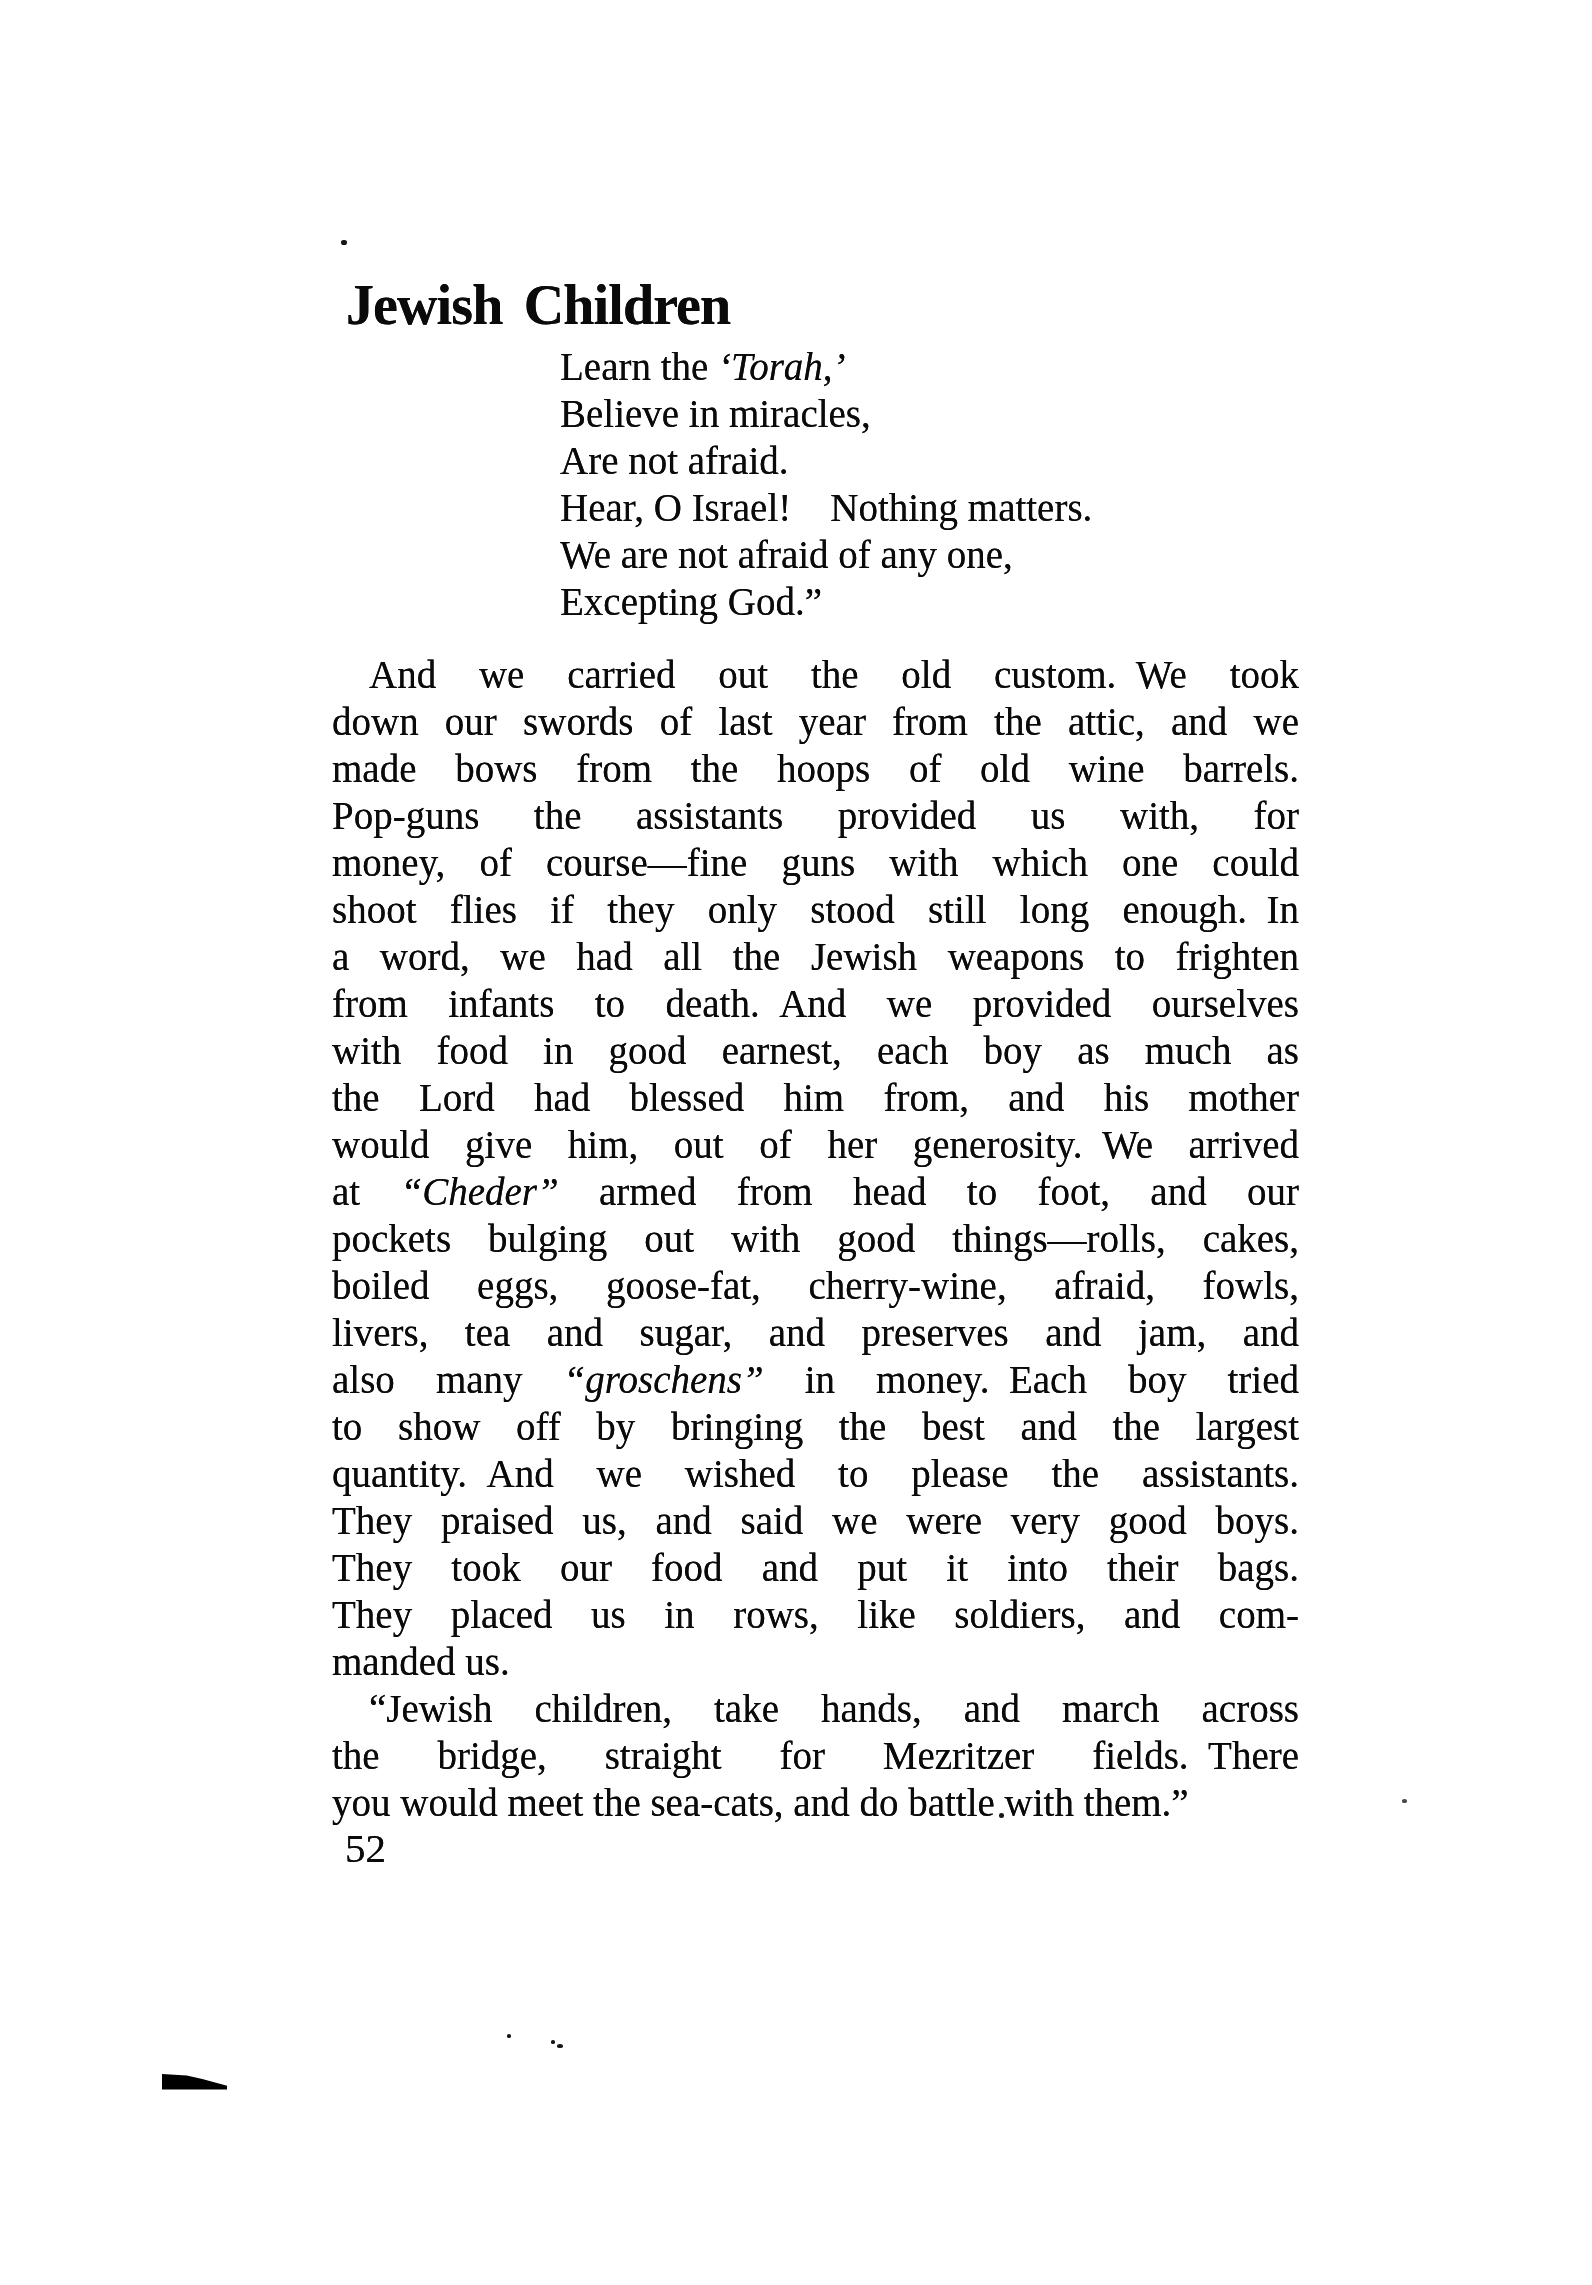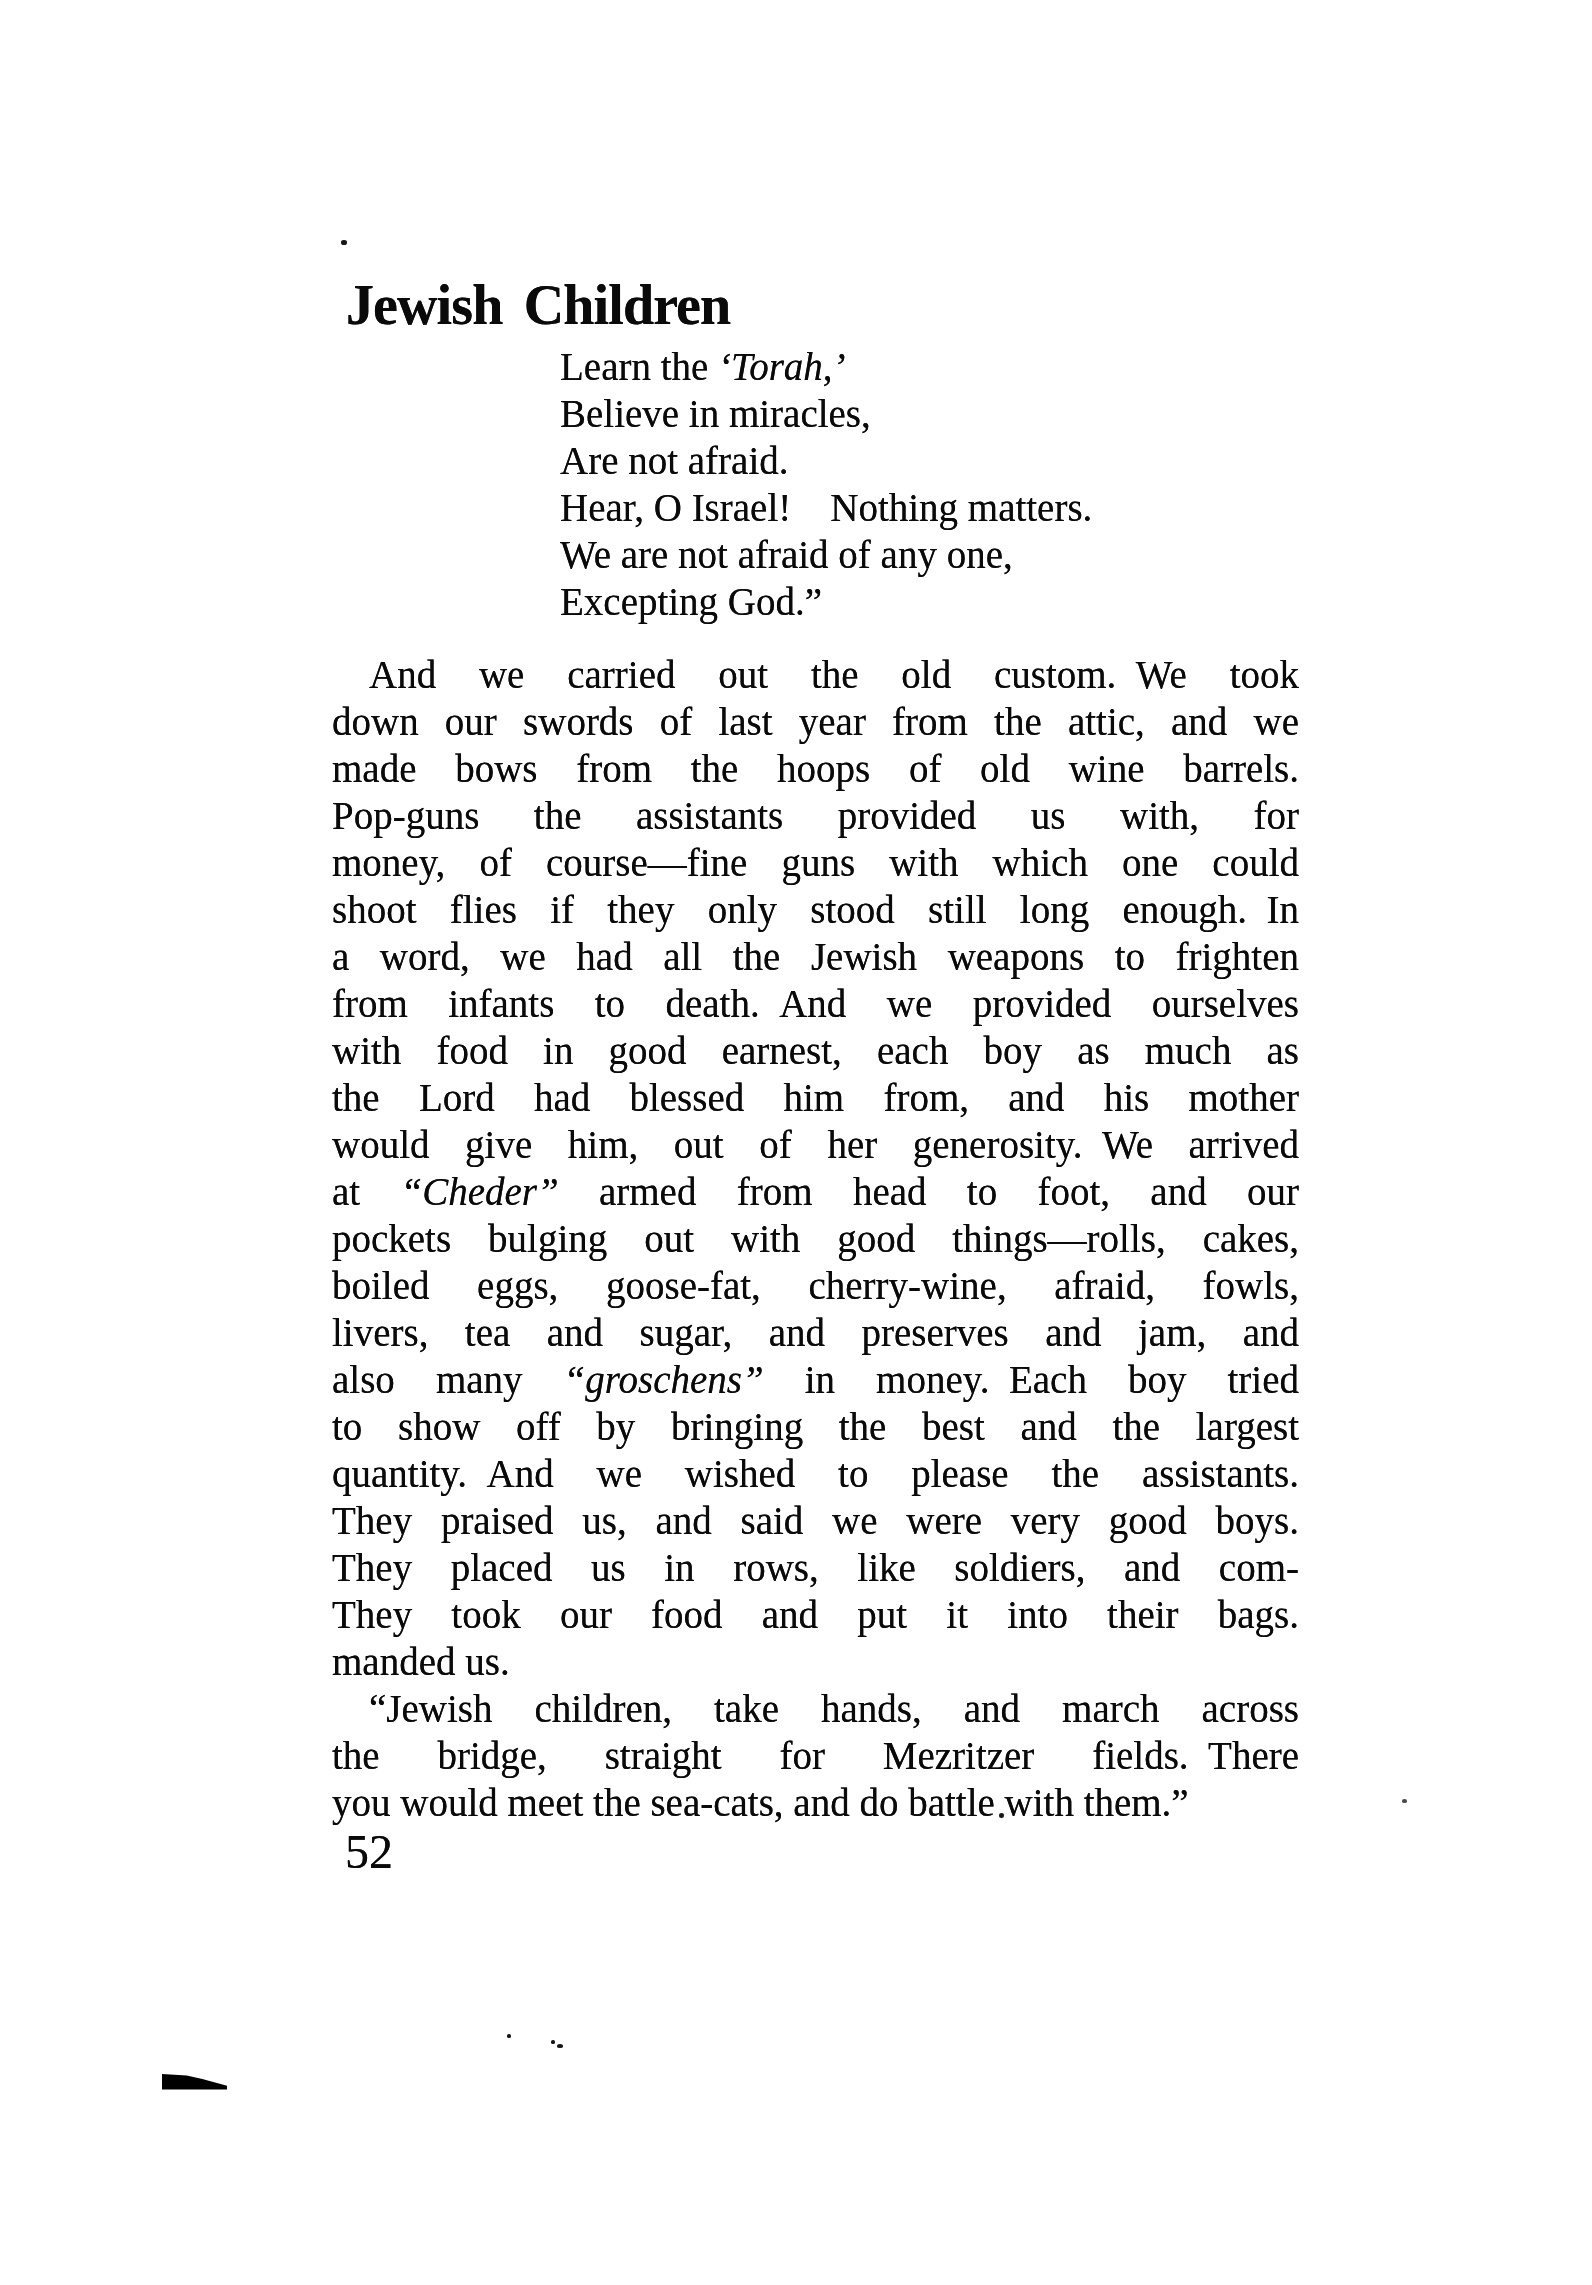--- a/index.html
+++ b/index.html
@@ -37,21 +37,21 @@
   .body-text { margin-top: 26px; }
   .para { margin: 0; }
   .line { text-align: left; }
   .line.j { text-align: justify; text-align-last: justify; }
   .line.indent { text-indent: 37px; }
   .it { font-style: italic; }
   .pagenum {
     position: absolute;
     left: 345px;
     top: 1828px;
-    font-size: 48px;
+    font-size: 41px;
     line-height: 1;
   }
   
   .speck { position: absolute; background: #161616; border-radius: 50%; }
   .sp-title   { left: 341px; top: 240px;  width: 5.5px; height: 4.6px; }
   .sp-eol     { left: 999px; top: 1813px; width: 4.6px; height: 4.6px; }
   .sp-margin  { left: 1402px; top: 1799px; width: 4.6px; height: 3.7px; background: #4a4a4a; }
   .sp-b1      { left: 507px; top: 2034px; width: 3.7px; height: 3.7px; }
   .sp-b2      { left: 551px; top: 2040px; width: 3.7px; height: 3.7px; }
   .sp-b3      { left: 557px; top: 2044px; width: 5.5px; height: 3.7px; }
@@ -94,22 +94,22 @@
           <div class="line j"><span>the Lord had blessed him from, and his mother</span></div>
           <div class="line j"><span>would give him, out of her generosity. We arrived</span></div>
           <div class="line j"><span>at </span><span class="it">“Cheder”</span><span> armed from head to foot, and our</span></div>
           <div class="line j"><span>pockets bulging out with good things—rolls, cakes,</span></div>
           <div class="line j"><span>boiled eggs, goose-fat, cherry-wine, afraid, fowls,</span></div>
           <div class="line j"><span>livers, tea and sugar, and preserves and jam, and</span></div>
           <div class="line j"><span>also many </span><span class="it">“groschens”</span><span> in money. Each boy tried</span></div>
           <div class="line j"><span>to show off by bringing the best and the largest</span></div>
           <div class="line j"><span>quantity. And we wished to please the assistants.</span></div>
           <div class="line j"><span>They praised us, and said we were very good boys.</span></div>
+          <div class="line j"><span>They took our food and put it into their bags.</span></div>
           <div class="line j"><span>They placed us in rows, like soldiers, and com-</span></div>
-          <div class="line j"><span>They took our food and put it into their bags.</span></div>
           <div class="line"><span>manded us.</span></div>
         </div>
         <div class="para">
           <div class="line j indent"><span>“Jewish children, take hands, and march across</span></div>
           <div class="line j"><span>the bridge, straight for Mezritzer fields. There</span></div>
           <div class="line"><span>you would meet the sea-cats, and do battle with them.”</span></div>
         </div>
       </div>
   </div>
 

